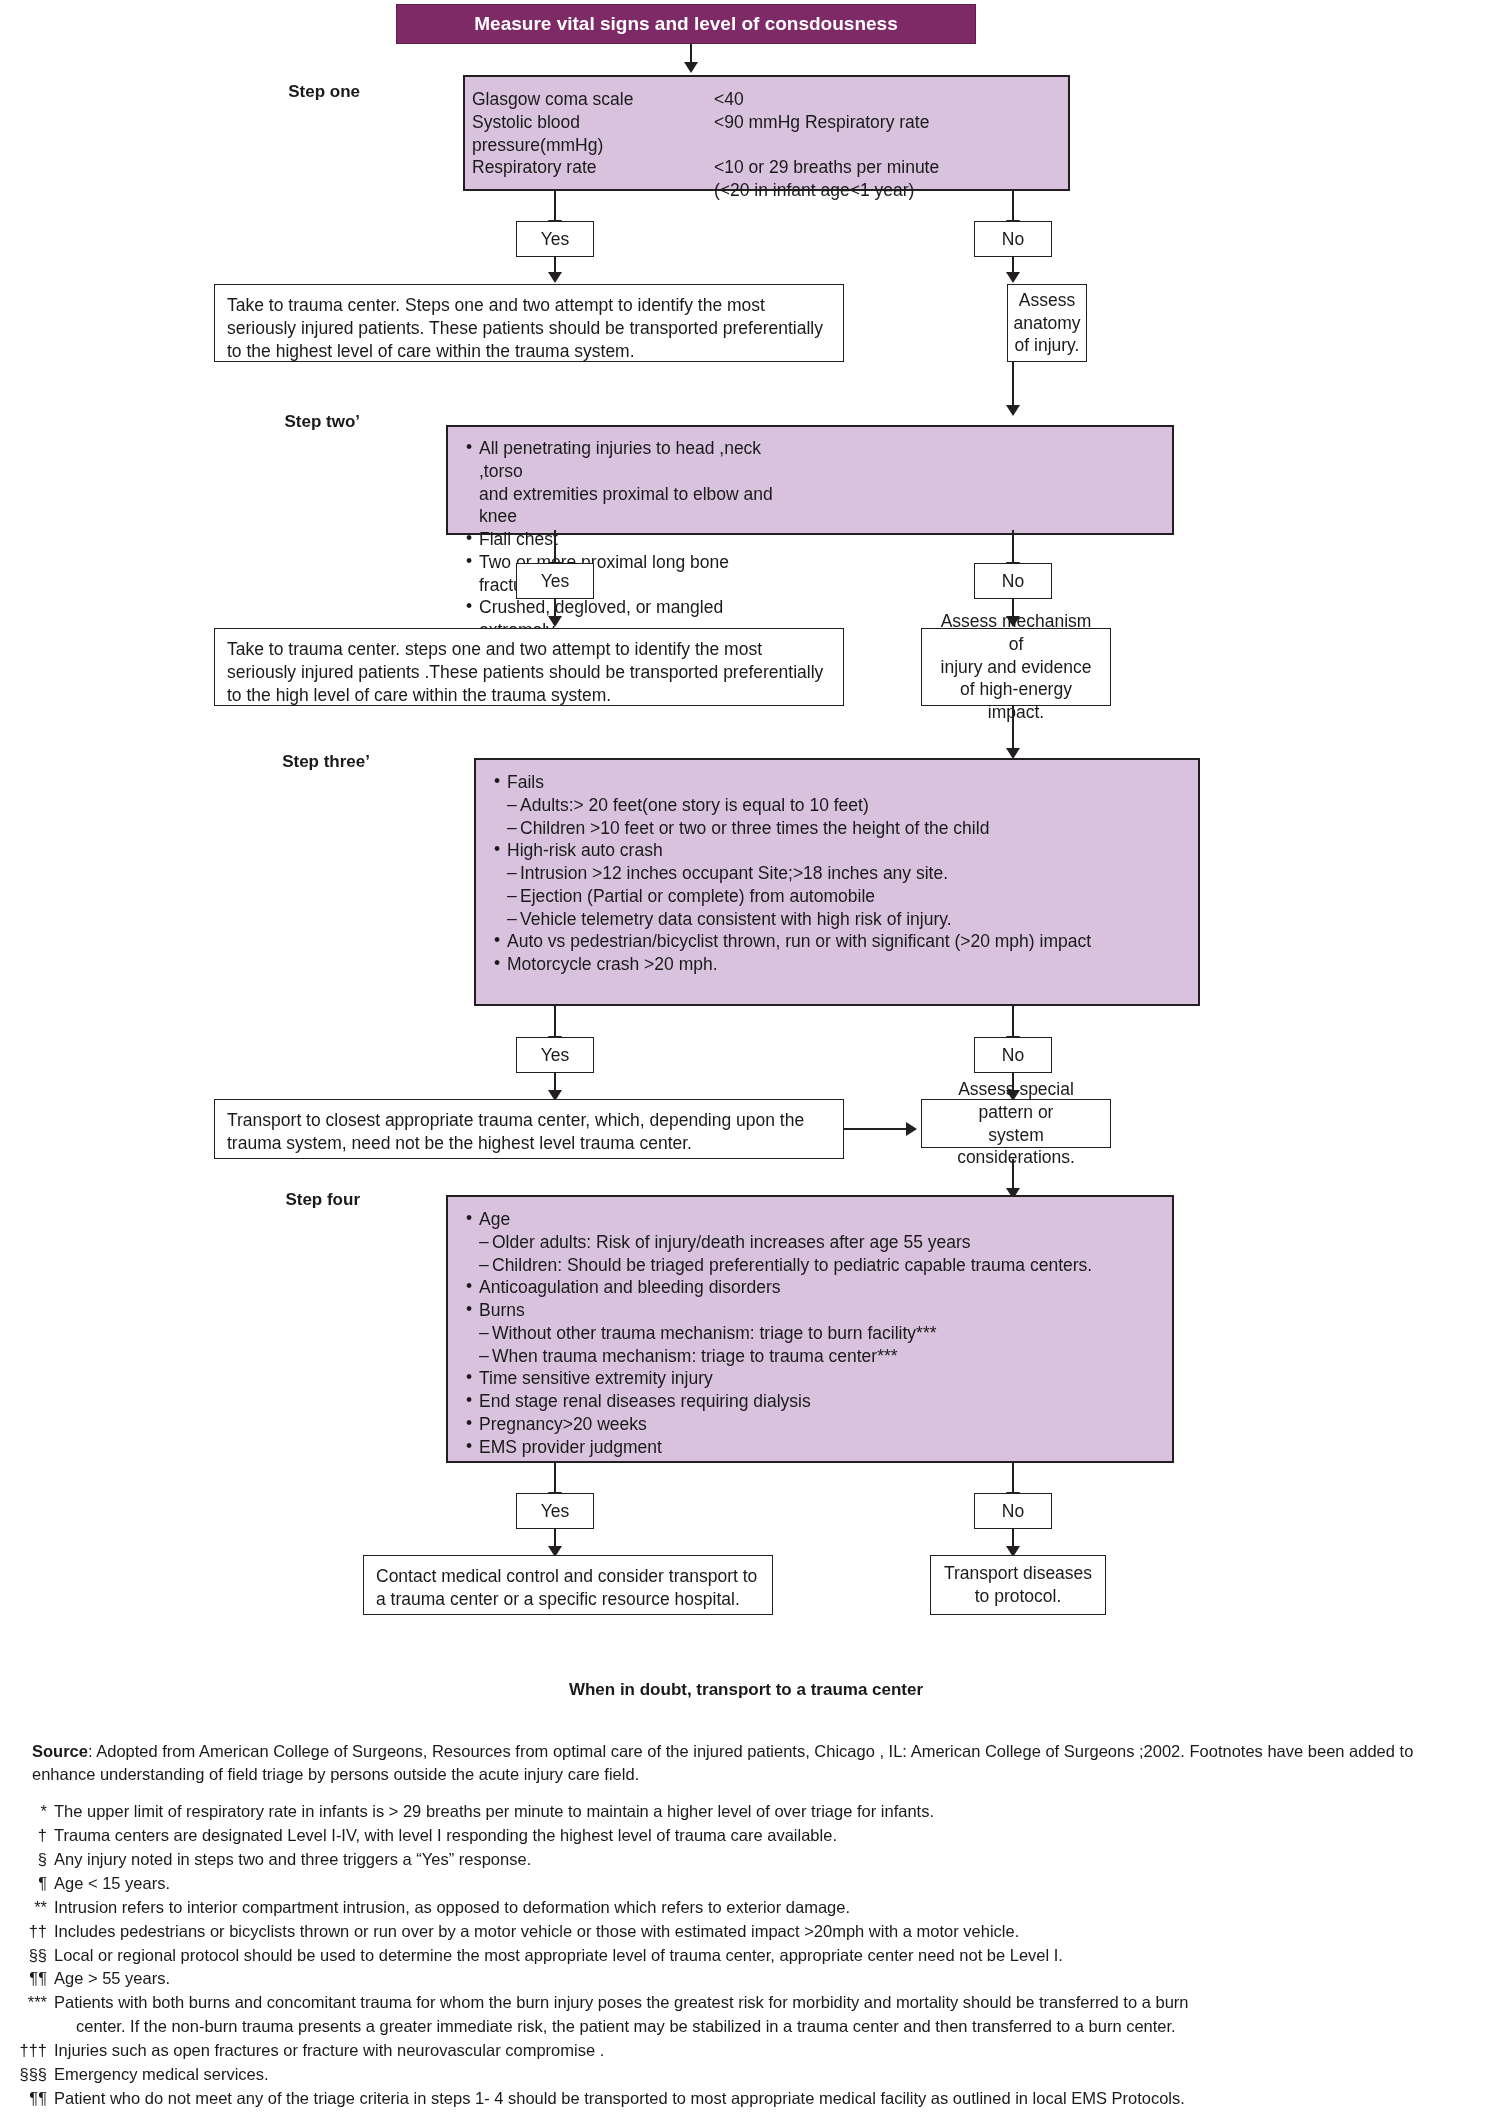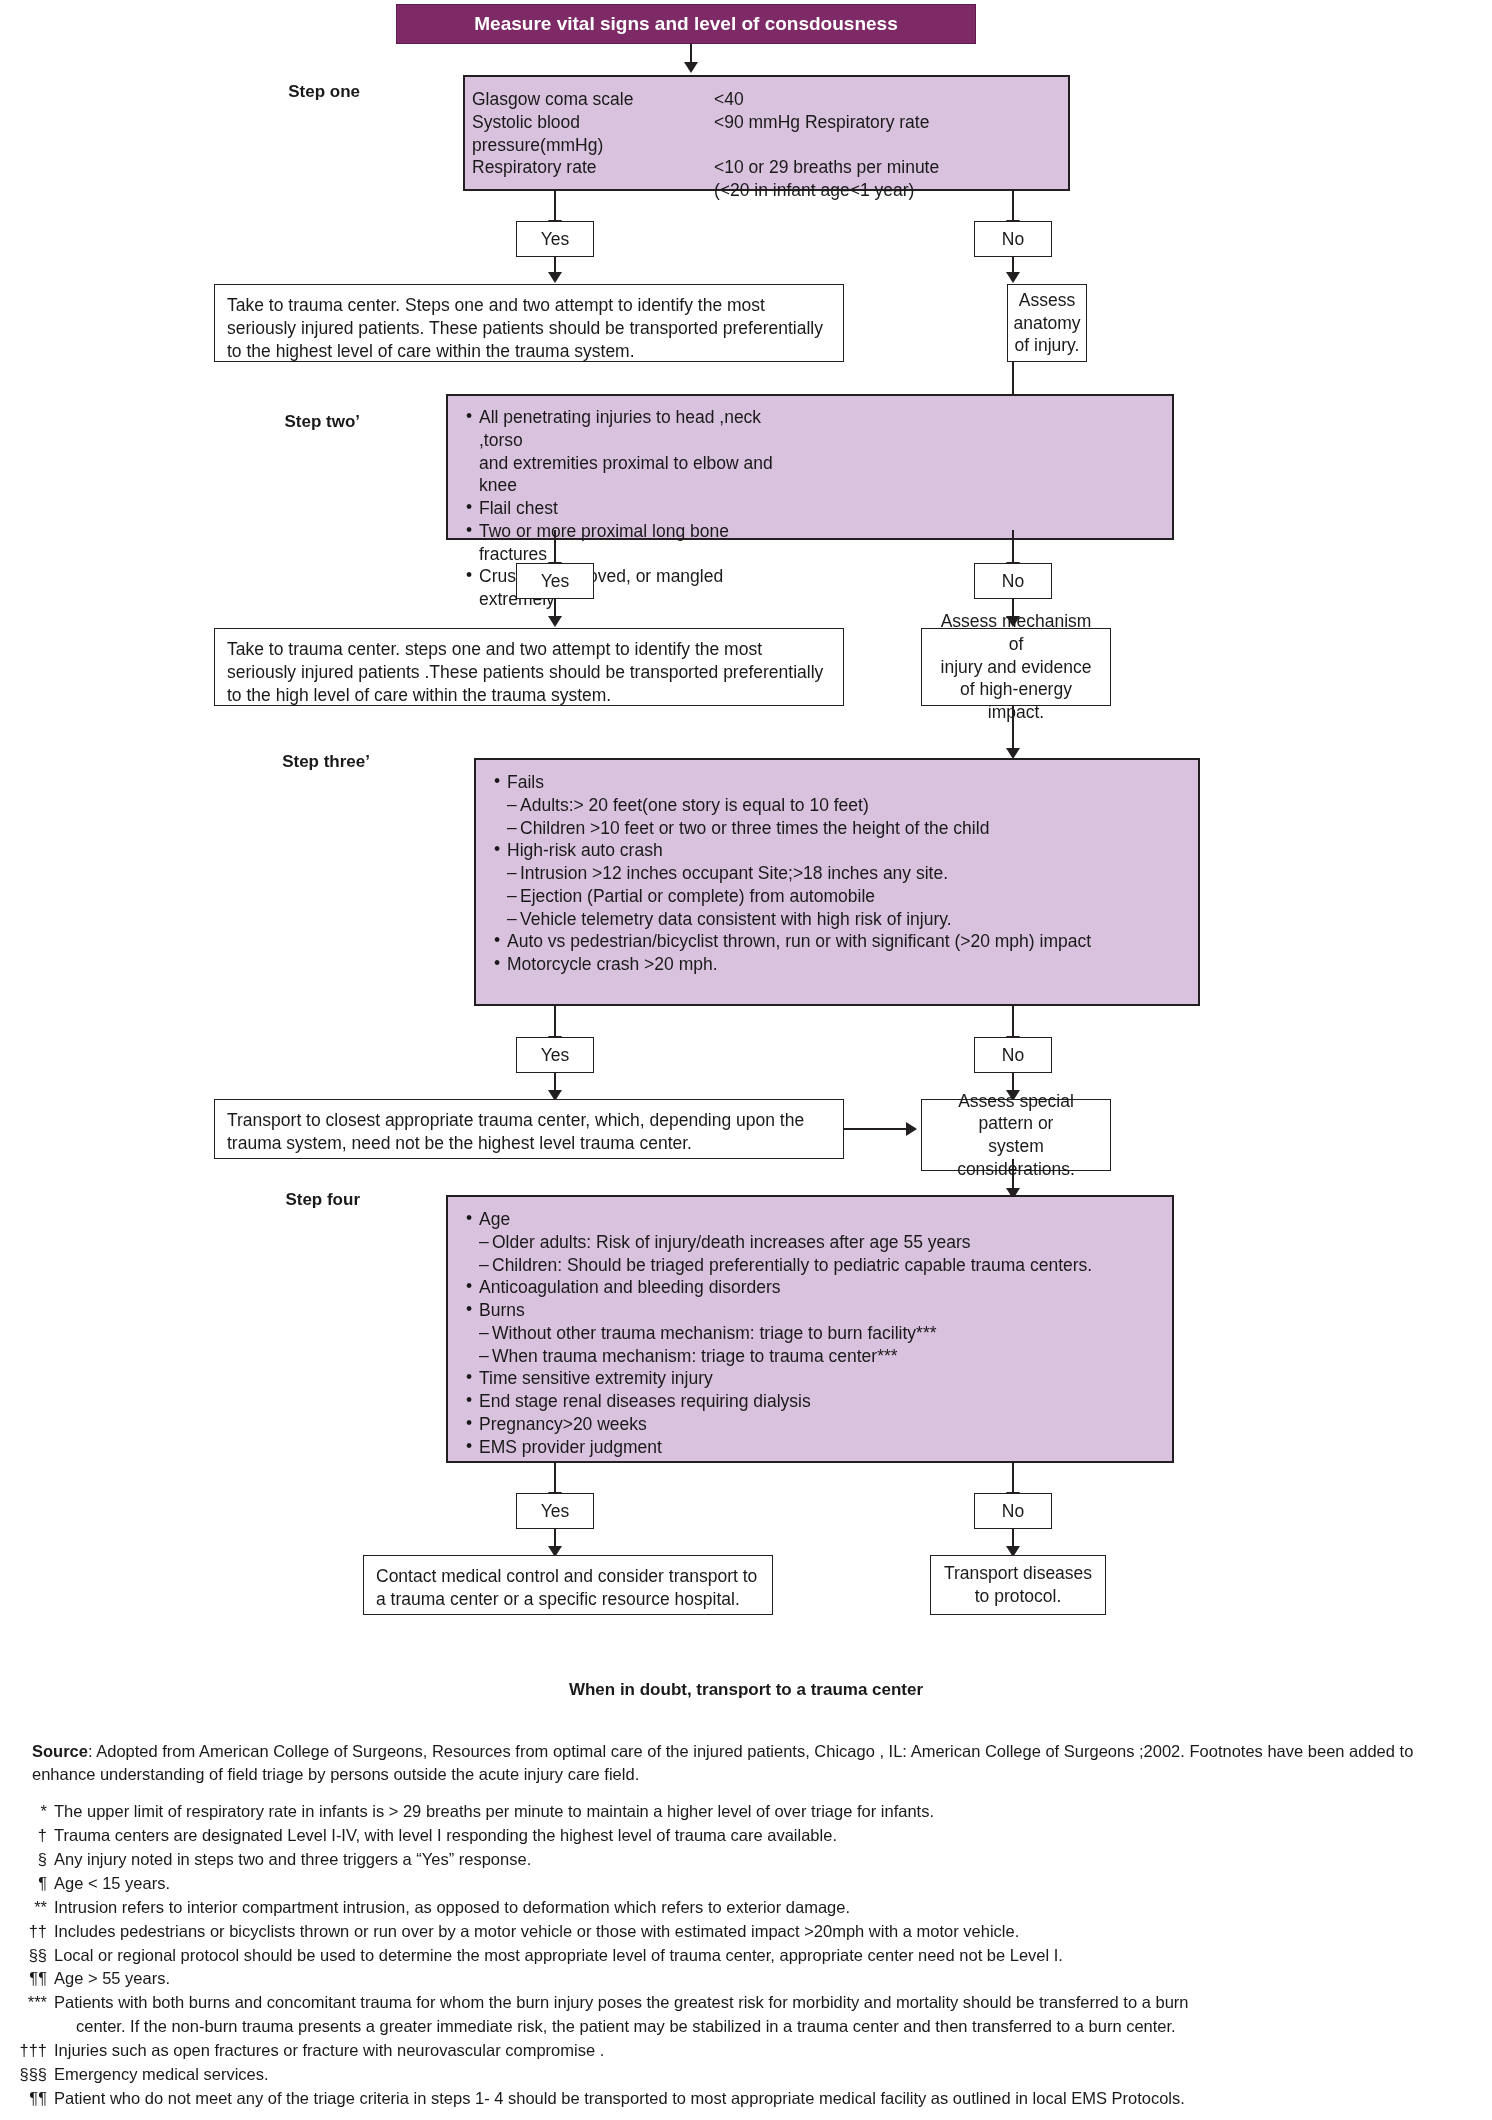--- a/index.html
+++ b/index.html
@@ -209,21 +209,21 @@
       </div>
   </div>
 
   <div class="node step-label" style="left:200px; top:412px; width:160px;">
     <span>Step two’</span>
   </div>
 
   <div class="vline" style="left:1012px; top:362px; height:50px;"></div>
   <div class="arrowhead" style="left:1006px; top:405px;"></div>
 
-  <div class="node criteria-box" style="left:446px; top:394px; width:728px; height:146px; padding-top:10px;">
+  <div class="node criteria-box" style="left:446px; top:425px; width:728px; height:110px; padding-top:10px;">
     <div class="twocol">
       <div class="col colA">
           <ul class="blist" id="step-two-left">
             <li class="bullet">All penetrating injuries to head ,neck ,torso</li>
             <li class="cont" style="padding-left: 15px;">and extremities proximal to elbow and knee</li>
             <li class="bullet">Flail chest</li>
             <li class="bullet">Two or more proximal long bone fractures</li>
             <li class="bullet">Crushed, degloved, or mangled extremely</li>
           </ul>
         </div>
@@ -294,21 +294,21 @@
 
   <div class="vline" style="left:554px; top:1073px; height:24px;"></div>
   <div class="arrowhead" style="left:548px; top:1090px;"></div>
   <div class="vline" style="left:1012px; top:1073px; height:24px;"></div>
   <div class="arrowhead" style="left:1006px; top:1090px;"></div>
 
   <div class="node action-box" style="left:214px; top:1099px; width:630px; height:60px;">
     <span>Transport to closest appropriate trauma center, which, depending upon the trauma system, need not be the highest level trauma center.</span>
   </div>
 
-  <div class="node action-box vcenter" style="left:921px; top:1099px; width:190px; height:72px;">
+  <div class="node action-box vcenter" style="left:921px; top:1099px; width:190px; height:49px;">
     <div id="step-three-no-lines" style="text-align:center;">
         <div>Assess special pattern or</div>
         <div>system considerations.</div>
       </div>
   </div>
 
   <div class="hline" style="left:844px; top:1128px; width:62px;"></div>
   <div class="arrowhead-left" style="left:906px; top:1122px; transform:rotate(180deg);"></div>
 
   <div class="node step-label" style="left:200px; top:1190px; width:160px;">

